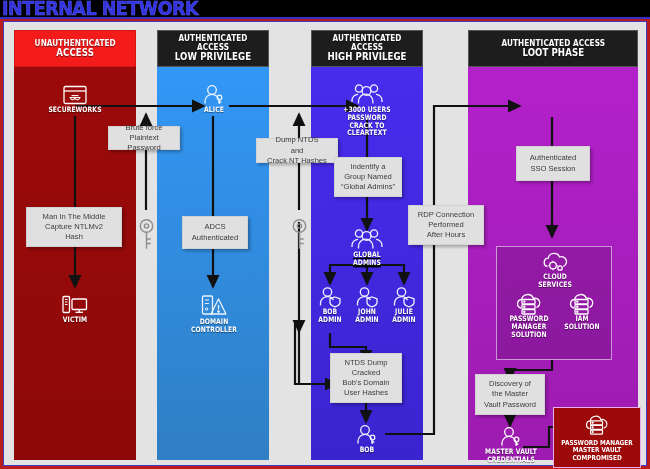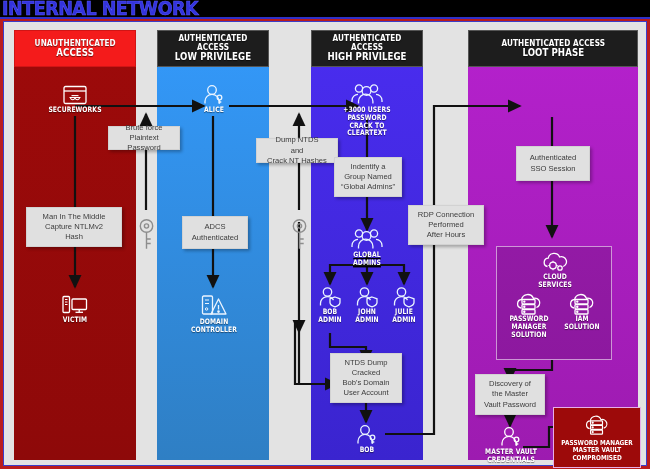--- a/index.html
+++ b/index.html
@@ -479,21 +479,21 @@
 Group Named
 “Global Admins”</div>
 
     <div class="note" style="left:404px;top:183px;width:76px;height:40px;">RDP Connection
 Performed
 After Hours</div>
 
     <div class="note" style="left:326px;top:331px;width:72px;height:50px;">NTDS Dump
 Cracked
 Bob's Domain
-User Account</div>
+User Hashes</div>
 
     <div class="note" style="left:512px;top:124px;width:74px;height:35px;">Authenticated
 SSO Session</div>
 
     <div class="note" style="left:471px;top:352px;width:70px;height:41px;">Discovery of
 the Master
 Vault Password</div>
 
   </div>
 </div>

